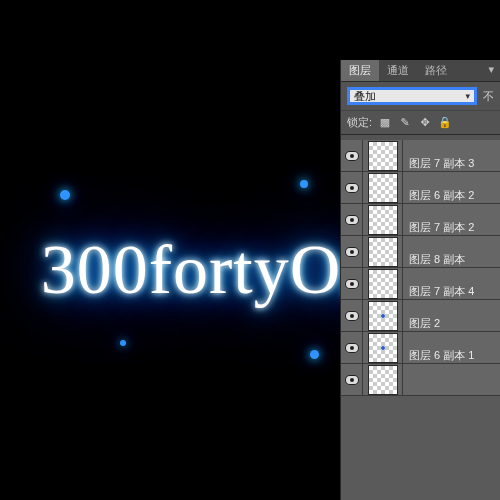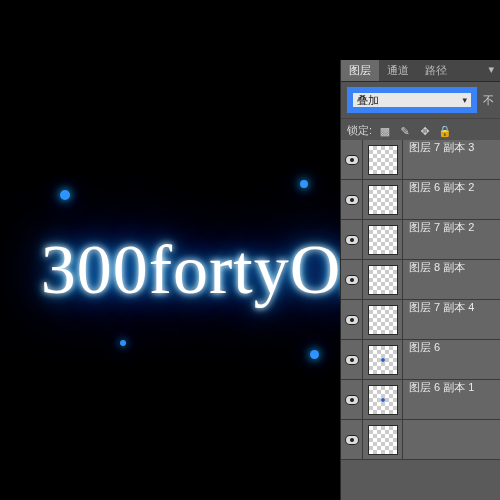--- a/index.html
+++ b/index.html
@@ -32,30 +32,30 @@
     background:#535353; border-left:1px solid #2a2a2a;
     font-size:11px; color:#d8d8d8;
   }
   .tabs { display:flex; background:#464646; border-bottom:1px solid #2a2a2a; }
   .tab { padding:3px 8px; color:#bcbcbc; font-size:11px; cursor:pointer; }
   .tab.active { background:#6a6a6a; color:#eee; }
   .tab-corner{flex:1;text-align:right;padding:3px 6px;color:#bbb;}
   .blend-row { display:flex; align-items:center; gap:6px; padding:5px 6px; background:#535353;}
   .blend-select {
     display:flex; align-items:center; justify-content:space-between;
-    flex:1; height:26px; background:#e8e8e8; color:#222;
-    padding:0 4px; border:6px solid #3b82f6; font-size:11px;
+    flex:1; height:18px; background:#e8e8e8; color:#222;
+    padding:0 4px; border:3px solid #3b82f6; font-size:11px;
   }
   .blend-select .chev{font-size:9px;color:#333;}
   .op-label{color:#ccc;}
-  .lock-row { display:flex; align-items:flex-end; gap:6px; padding:4px 6px; border-top:1px solid #444;border-bottom:1px solid #2a2a2a;background:#535353;}
+  .lock-row { display:flex; align-items:center; gap:6px; padding:4px 6px; border-top:1px solid #444;border-bottom:1px solid #2a2a2a;background:#535353;}
   .lock-icon{width:14px;height:14px;display:inline-flex;align-items:center;justify-content:center;color:#cfcfcf;}
   .layers { position:absolute; top:80px; left:0; right:0; bottom:0; overflow:hidden; background:#5a5a5a;}
   .layer-row {
-    display:flex; align-items:flex-start; height:40px;
+    display:flex; align-items:flex-end; height:32px;
     background:#666; border-bottom:1px solid #3a3a3a;
   }
   .eye-cell{ width:22px; height:100%; display:flex; align-items:center; justify-content:center; border-right:1px solid #3a3a3a;}
   .eye{width:14px;height:10px;border:1px solid #222;border-radius:60% 60% 60% 60%/90% 90% 90% 90%;position:relative;background:#ddd;}
   .eye::after{content:"";position:absolute;top:50%;left:50%;width:4px;height:4px;background:#222;border-radius:50%;transform:translate(-50%,-50%);}
   .thumb-cell{width:40px;height:100%;display:flex;align-items:center;justify-content:center;border-right:1px solid #3a3a3a;}
   .thumb{width:30px;height:30px;background:#fff;border:1px solid #2a2a2a;position:relative;overflow:hidden;}
   .checker{background-image:
     linear-gradient(45deg,#ccc 25%,transparent 25%),
     linear-gradient(-45deg,#ccc 25%,transparent 25%),
@@ -150,21 +150,21 @@
       </div>
       <div class="layer-row">
         <div class="eye-cell">
           <div class="eye"></div>
         </div>
         <div class="thumb-cell">
           <div class="thumb checker">
             <div class="dot"></div>
           </div>
         </div>
-        <div class="layer-name">图层 6</div>
+        <div class="layer-name">图层 2</div>
       </div>
       <div class="layer-row">
         <div class="eye-cell">
           <div class="eye"></div>
         </div>
         <div class="thumb-cell">
           <div class="thumb checker">
             <div class="dot"></div>
           </div>
         </div>

